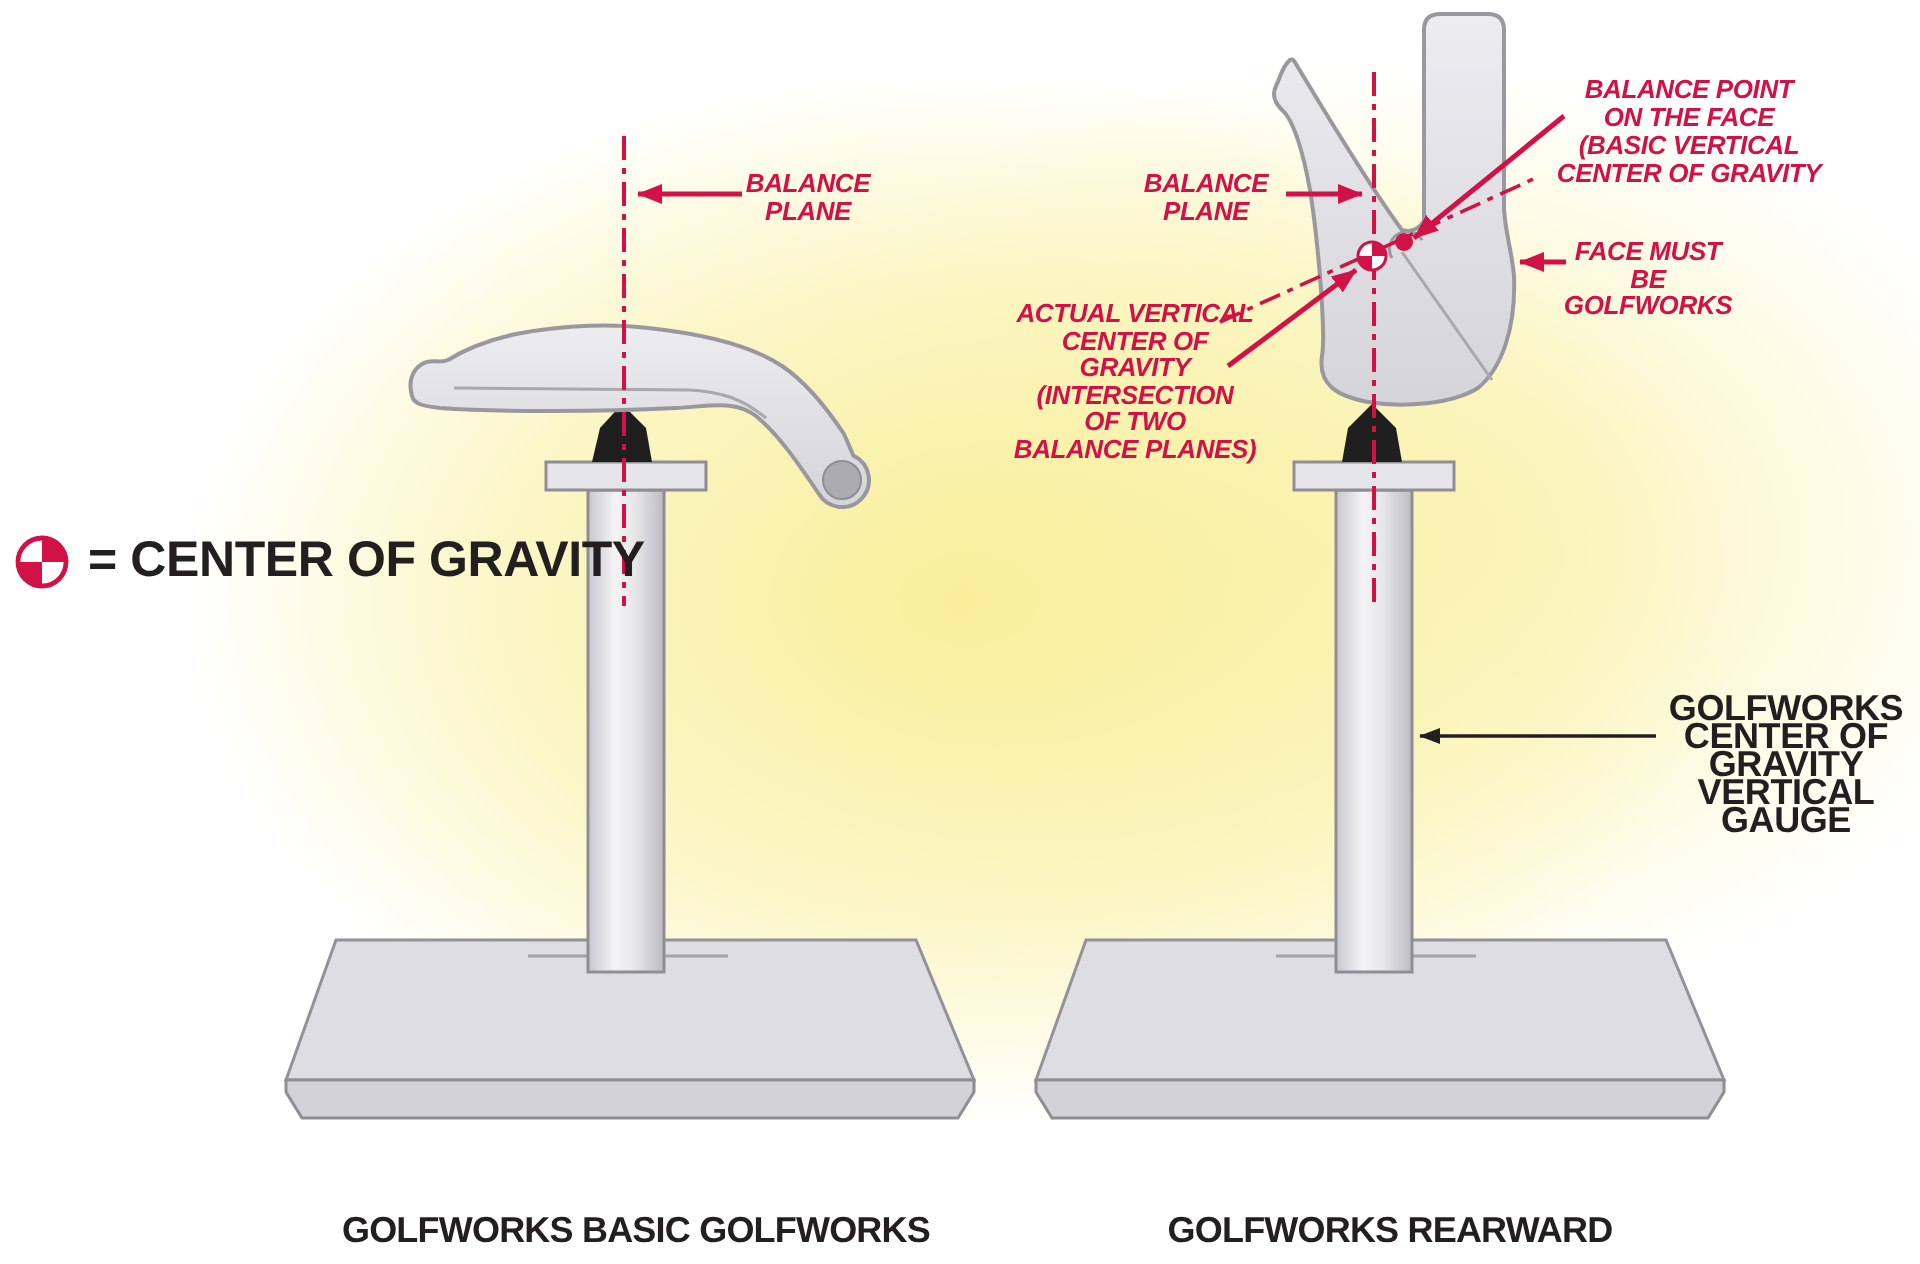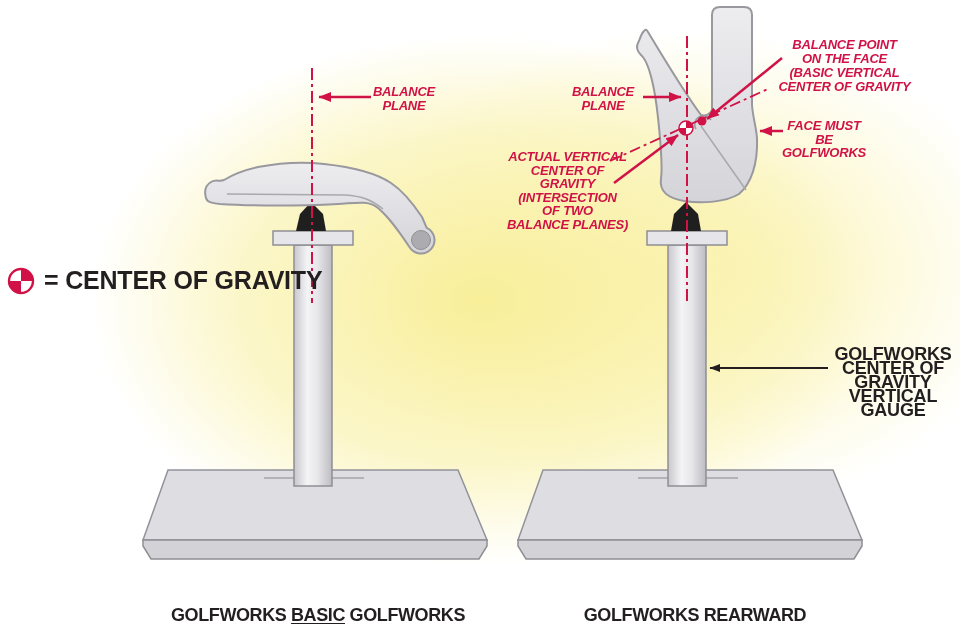--- a/index.html
+++ b/index.html
@@ -18,21 +18,21 @@
       #ffffff;
   }
   svg.scene{position:absolute;left:0;top:0;}
   .lbl{position:absolute;font-weight:700;text-align:center;letter-spacing:-0.2px;}
   .lbl .ln{display:block;}
   .red{color:var(--red);font-size:13px;line-height:13.5px;font-style:italic;}
   .red.tight{line-height:14px;}
   .blk{color:var(--ink);}
   .gauge-lbl{font-size:18px;line-height:14px;}
   .caption{font-size:18px;line-height:19px;letter-spacing:-0.4px;white-space:pre;}
-  .caption .u{text-decoration:underline;text-underline-offset:2px;}
+  .caption .u{text-underline-offset:2px;}
   .legend{position:absolute;left:7px;top:266px;display:flex;align-items:center;}
   .legend-text{color:var(--ink);font-weight:700;font-size:25px;letter-spacing:-0.2px;margin-left:9px;}
   
   .redstroke{stroke:var(--red);}
   .redfill{fill:var(--red);}
   .mk-red{fill:var(--red);}
   .mk-black{fill:var(--ink);}
   .metal{fill:var(--metal);stroke:var(--metal-border);}
   .inkstroke{stroke:var(--ink);}
 </style>

